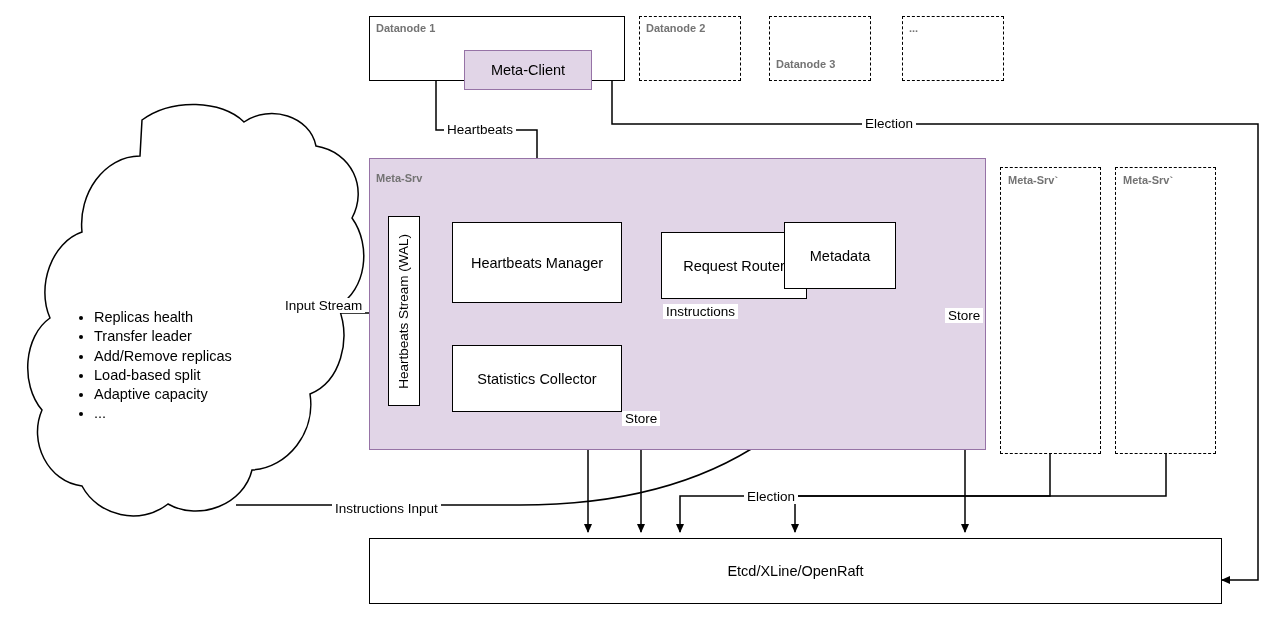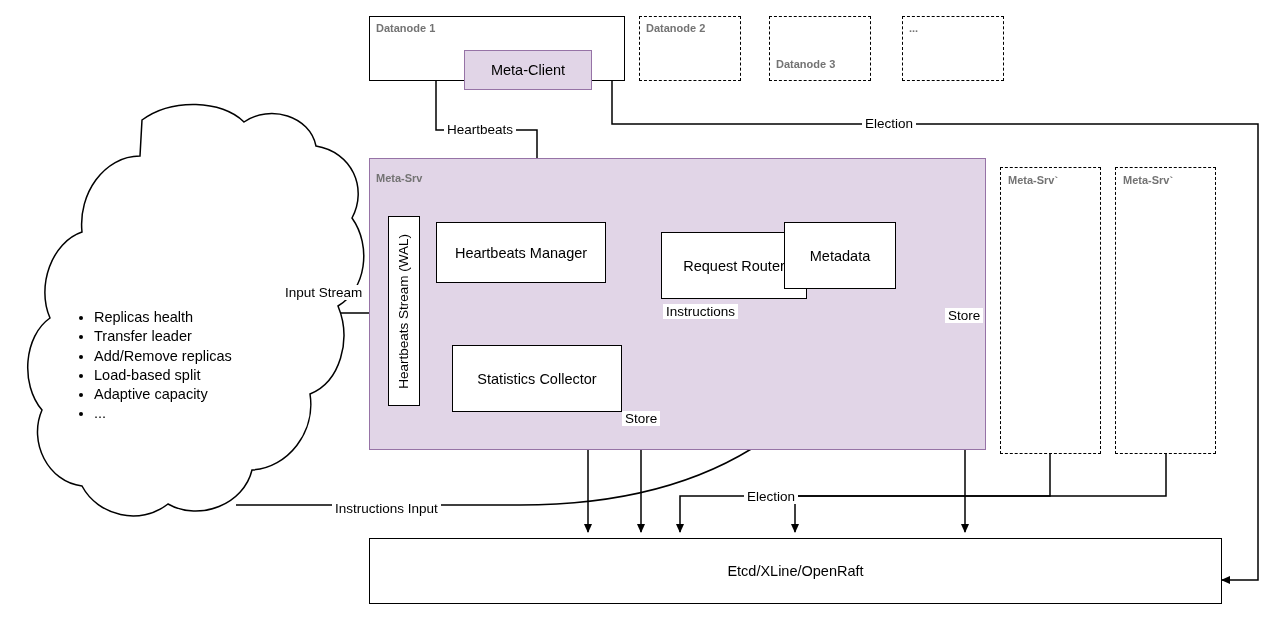--- a/index.html
+++ b/index.html
@@ -178,21 +178,21 @@
   <div class="box dashed" style="left:902px; top:16px; width:102px; height:65px;"></div>
   <div class="label-tl" style="left:909px; top:22px;">...</div>
 
   <div class="meta-srv-panel" style="left:369px; top:158px; width:617px; height:292px;"></div>
   <div class="label-tl" style="left:376px; top:172px;">Meta-Srv</div>
 
   <div class="vert-label" style="left:388px; top:216px; width:32px; height:190px;">
     <span>Heartbeats Stream   (WAL)</span>
   </div>
 
-  <div class="box" style="left:436px; top:222px; width:170px; height:61px;">
+  <div class="box" style="left:452px; top:222px; width:170px; height:81px;">
     <span>Heartbeats Manager</span>
   </div>
 
   <div class="box" style="left:661px; top:232px; width:146px; height:67px;">
     <span>Request Router</span>
   </div>
 
   <div class="box" style="left:784px; top:222px; width:112px; height:67px;">
     <span>Metadata</span>
   </div>
@@ -207,20 +207,20 @@
 
   <div class="box dashed" style="left:1115px; top:167px; width:101px; height:287px;"></div>
   <div class="label-tl" style="left:1123px; top:174px;">Meta-Srv`</div>
 
   <div class="box" style="left:369px; top:538px; width:853px; height:66px;">
     <span>Etcd/XLine/OpenRaft</span>
   </div>
 
   <div class="edge-label" style="left:444px; top:122px;">Heartbeats</div>
   <div class="edge-label" style="left:862px; top:116px;">Election</div>
-  <div class="edge-label" style="left:282px; top:285px;">Input Stream</div>
+  <div class="edge-label" style="left:282px; top:298px;">Input Stream</div>
   <div class="edge-label" style="left:663px; top:304px;">Instructions</div>
   <div class="edge-label" style="left:945px; top:308px;">Store</div>
   <div class="edge-label" style="left:622px; top:411px;">Store</div>
   <div class="edge-label" style="left:332px; top:501px;">Instructions Input</div>
   <div class="edge-label" style="left:744px; top:489px;">Election</div>
 
 </div>
 
 </body></html>

